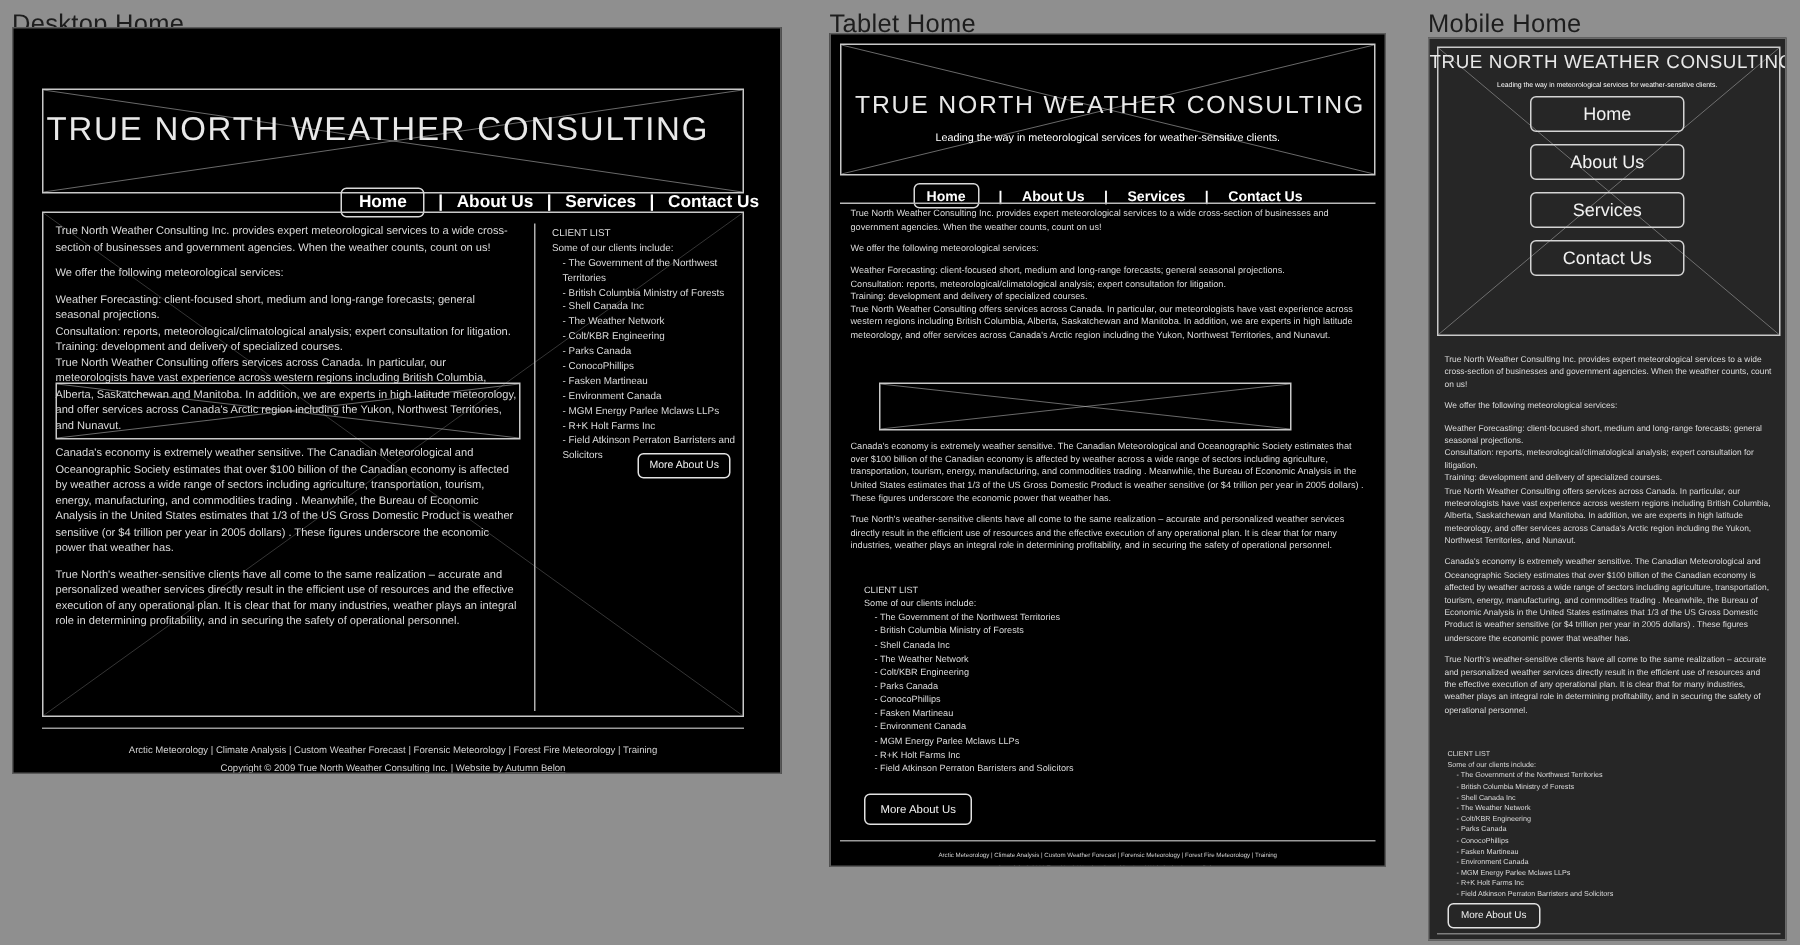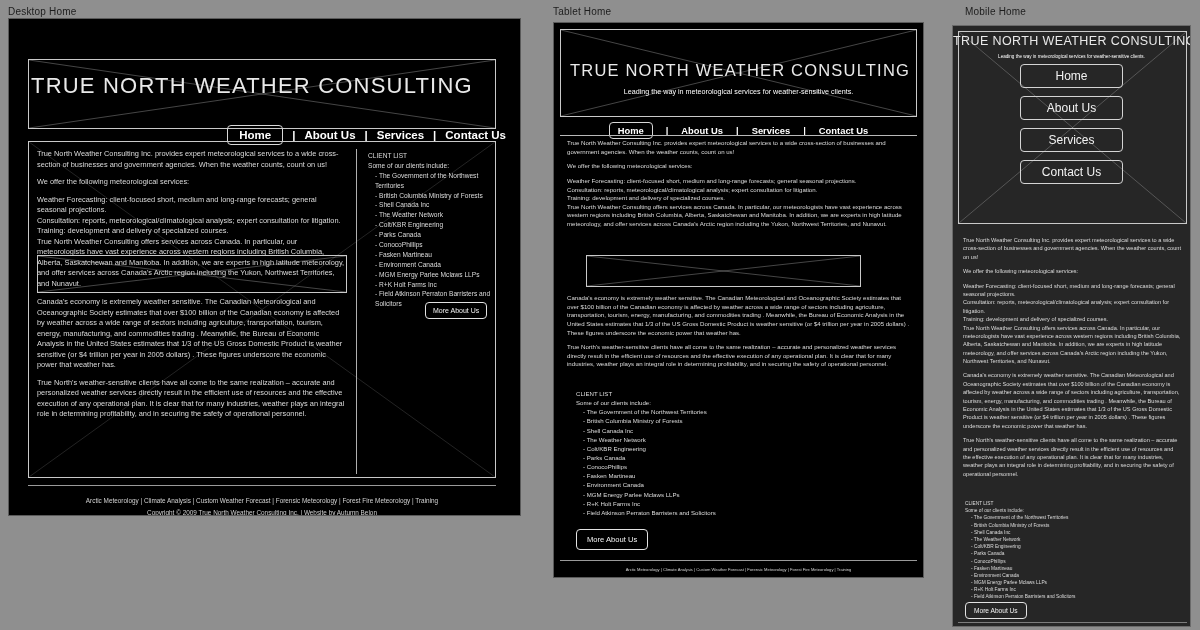--- a/index.html
+++ b/index.html
@@ -7,21 +7,21 @@
     width: 1200px; height: 630px;
     background: #8f8f8f;
     font-family: "Liberation Sans", sans-serif;
     overflow: hidden;
   }
   .stage { position: relative; width: 1200px; height: 630px; }
 
   .caption {
     position: absolute;
     font-family: "Liberation Sans", sans-serif;
-    font-size: 10px;
+    font-size: 17px;
     color: #1d1d1d;
     letter-spacing: .2px;
     white-space: nowrap;
   }
 
   
   .device {
     position: absolute;
     background: #000;
     border: 1px solid #5a5a5a;
@@ -118,21 +118,21 @@
   #mobile .footer-hr { position: absolute; left: 5px; top: 596px; width: 229px; border-color: #7d7d7d; }
   #mobile .footer { position: absolute; left: 5px; top: 599px; width: 229px; font-size: 3.6px; line-height: 2.2; }
 </style>
 </head>
 <body>
 
 <div class="stage">
 
   <div class="caption" style="left:8px; top:6px;">Desktop Home</div>
   <div class="caption" style="left:553px; top:6px;">Tablet Home</div>
-  <div class="caption" style="left:952px; top:6px;margin-left:13px;">Mobile Home</div>
+  <div class="caption" style="left:952px; top:6px;">Mobile Home</div>
 
   <div class="device" id="desktop">
     <div class="device-inner">
 
       <div class="ph hdr-ph">
         <svg viewBox="0 0 100 100" preserveAspectRatio="none">
           <line x1="0" y1="0" x2="100" y2="100" stroke="#c9c9c9" stroke-width="0.35" vector-effect="non-scaling-stroke"></line>
           <line x1="100" y1="0" x2="0" y2="100" stroke="#c9c9c9" stroke-width="0.35" vector-effect="non-scaling-stroke"></line>
         </svg>
       </div>

